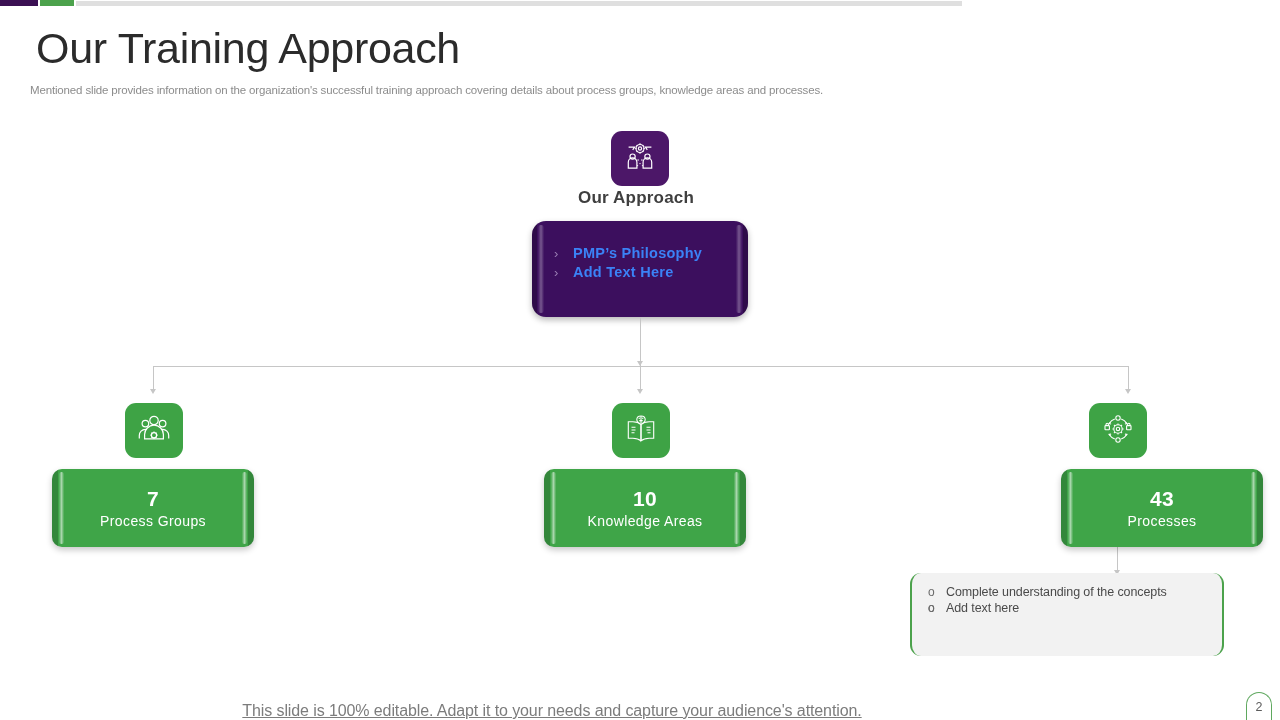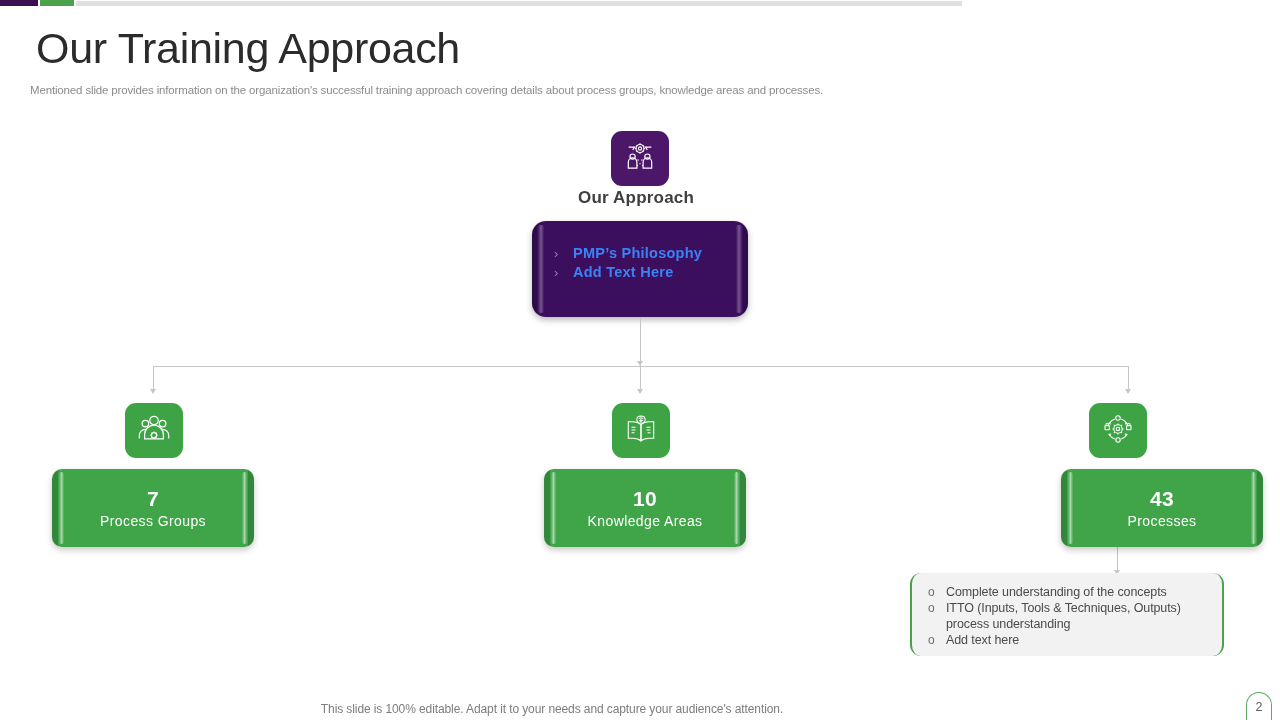--- a/index.html
+++ b/index.html
@@ -279,23 +279,24 @@
     color: #6B6B6B;
   }
 
   
   .footer-note {
     position: absolute;
     left: 0;
     top: 702px;
     width: 1104px;
     text-align: center;
-    font-size: 12px;
+    font-size: 16px;
     color: #7C7C7C;
     letter-spacing: -0.1px;
+    text-decoration: underline;
   }
   .page-num {
     position: absolute;
     left: 1246px;
     top: 692px;
     width: 26px;
     height: 28px;
     border: 1px solid #5FA85F;
     border-bottom: none;
     border-radius: 13px 13px 0 0;
@@ -463,21 +464,20 @@
 </div>
 
 <div class="callout">
   <ul>
     <li>
       <span class="bul">o</span>
       <span>Complete understanding  of the concepts</span>
     </li>
     <li>
       <span class="bul">o</span>
-      <span>ITTO  (Inputs, Tools &amp; Techniques,  Outputs) process understanding</span>
     </li>
     <li>
       <span class="bul">o</span>
       <span>Add text here</span>
     </li>
   </ul>
 </div>
 
 <div class="footer-note">This slide is 100% editable. Adapt it to your needs and capture your audience's attention.</div>
 <div class="page-num">2</div>

